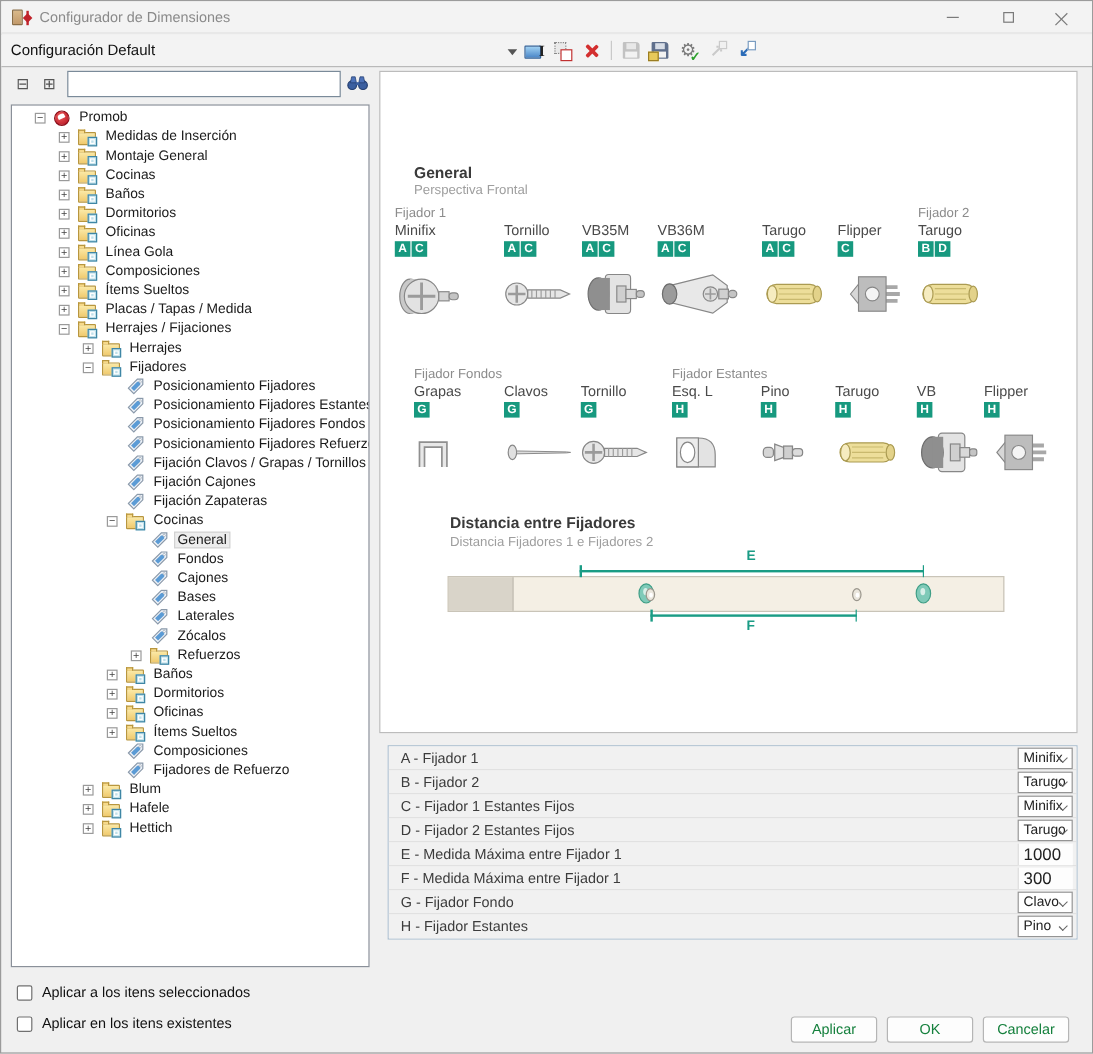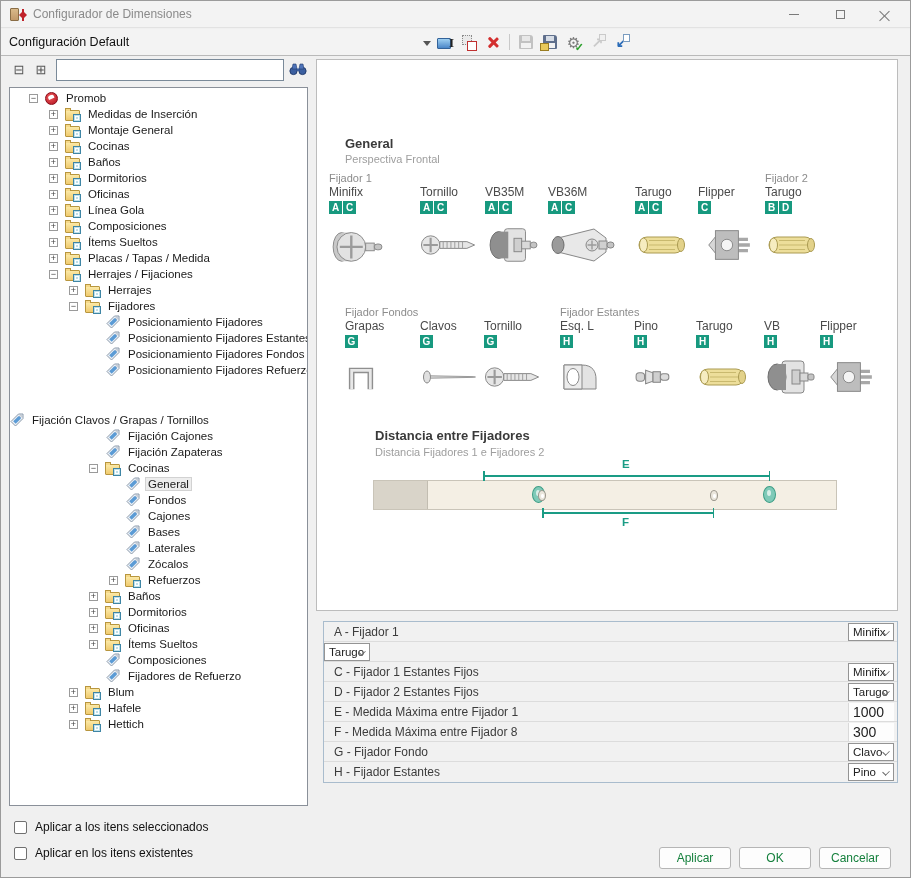--- a/index.html
+++ b/index.html
@@ -382,21 +382,21 @@
       <div class="tree-row" style="padding-left: 96px;">
         <span class="ticon tag">
           <svg width="14" height="14" viewBox="0 0 14 14">
             <path d="M1 8.5 L8.5 1 H13 V5.5 L5.5 13 Z" fill="#eef2f7" stroke="#8a99aa" stroke-width="1"></path>
             <path d="M3.2 8.3 L8.3 3.2 H10.8 V5.7 L5.7 10.8 Z" fill="#5b9bd5"></path>
             <circle cx="10.8" cy="3.2" r="1" fill="#fff" stroke="#8a99aa" stroke-width=".5"></circle>
           </svg>
         </span>
         <span class="tlabel">Posicionamiento Fijadores Refuerzos</span>
       </div>
-      <div class="tree-row" style=" margin-top: 34px;">
+      <div class="tree-row" style="padding-left: 96px;">
         <span class="ticon tag">
           <svg width="14" height="14" viewBox="0 0 14 14">
             <path d="M1 8.5 L8.5 1 H13 V5.5 L5.5 13 Z" fill="#eef2f7" stroke="#8a99aa" stroke-width="1"></path>
             <path d="M3.2 8.3 L8.3 3.2 H10.8 V5.7 L5.7 10.8 Z" fill="#5b9bd5"></path>
             <circle cx="10.8" cy="3.2" r="1" fill="#fff" stroke="#8a99aa" stroke-width=".5"></circle>
           </svg>
         </span>
         <span class="tlabel">Fijación Clavos / Grapas / Tornillos</span>
       </div>
       <div class="tree-row" style="padding-left: 96px;">
@@ -831,36 +831,37 @@
     <span class="dim-label lab-f">F</span>
   </div>
 
   <div class="prop-grid">
     <div>
         <div class="prop-row">
           <span class="prop-label">A - Fijador 1</span>
           <div class="prop-drop"><span>Minifix</span><span class="chev"></span></div>
         </div>
         <div class="prop-row">
+          <span class="prop-label">B - Fijador 2</span>
           <div class="prop-drop"><span>Tarugo</span><span class="chev"></span></div>
         </div>
         <div class="prop-row">
           <span class="prop-label">C - Fijador 1 Estantes Fijos</span>
           <div class="prop-drop"><span>Minifix</span><span class="chev"></span></div>
         </div>
         <div class="prop-row">
           <span class="prop-label">D - Fijador 2 Estantes Fijos</span>
           <div class="prop-drop"><span>Tarugo</span><span class="chev"></span></div>
         </div>
         <div class="prop-row">
           <span class="prop-label">E - Medida Máxima entre Fijador 1</span>
           <div class="prop-num">1000</div>
         </div>
         <div class="prop-row">
-          <span class="prop-label">F - Medida Máxima entre Fijador 8</span>
+          <span class="prop-label">F - Medida Máxima entre Fijador 1</span>
           <div class="prop-num">300</div>
         </div>
         <div class="prop-row">
           <span class="prop-label">G - Fijador Fondo</span>
           <div class="prop-drop"><span>Clavo</span><span class="chev"></span></div>
         </div>
         <div class="prop-row">
           <span class="prop-label">H - Fijador Estantes</span>
           <div class="prop-drop"><span>Pino</span><span class="chev"></span></div>
         </div>

